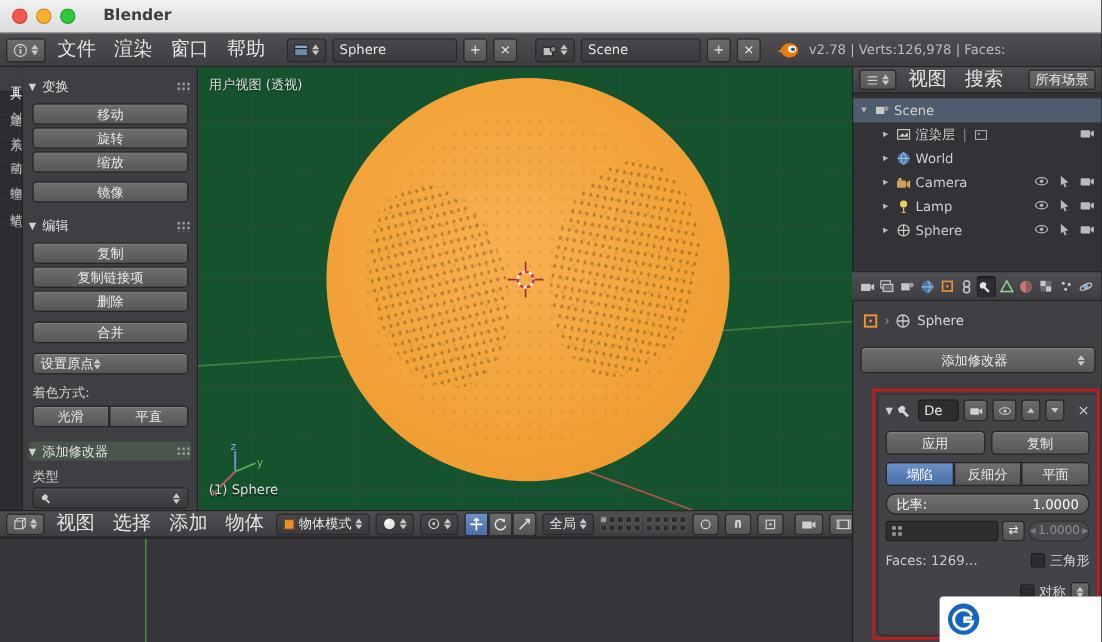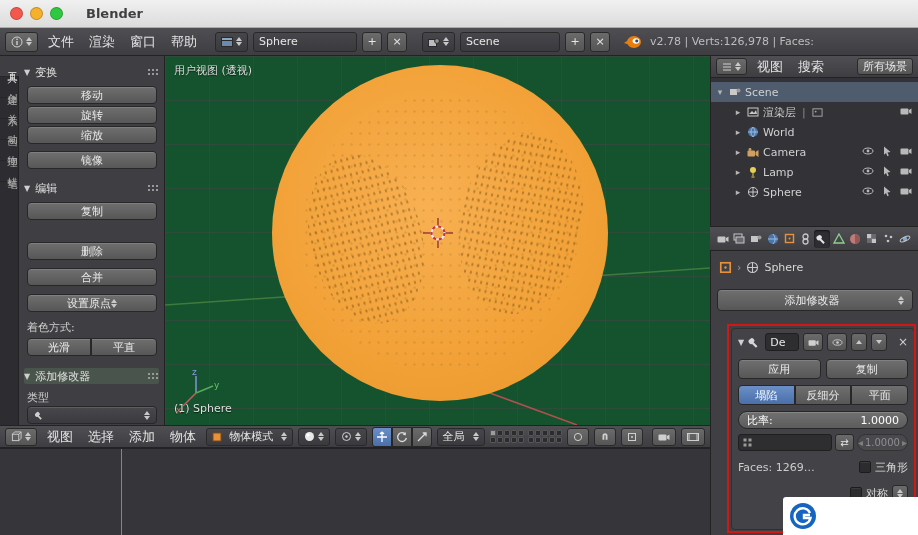--- a/index.html
+++ b/index.html
@@ -6,21 +6,21 @@
 body{background:#111;font-family:"DejaVu Sans","Liberation Sans",sans-serif}
 #app{position:relative;width:918px;height:535px;background:#3a3a3e;overflow:hidden;font-size:11px;color:#d8d8d8}
 .abs{position:absolute}
 
 .titlebar{display:flex;align-items:center;padding:0 10px;background:linear-gradient(#f0f0f0,#dcdcdc);border-bottom:1px solid #ababab}
 .light{width:13px;height:13px;border-radius:50%;margin-right:7px;border:1px solid rgba(0,0,0,.2)}
 .lr{background:#f4584c}.ly{background:#f6b02c}.lg{background:#2fc93f}
 .wtitle{margin-left:16px;font-size:13px;font-weight:bold;color:#3f3f3f}
 
 .hdr{display:flex;align-items:center;gap:5px;padding:0 5px;background:linear-gradient(#4f4f53,#3e3e42);border-bottom:1px solid #232323}
-.mi{font-size:13px;color:#e3e3e3;padding:0 5px;white-space:nowrap}
+.mi{font-size:16px;color:#e3e3e3;padding:0 5px;white-space:nowrap}
 .ib{height:20px;border-radius:3px;border:1px solid #292929;background:linear-gradient(#6b6b6b,#555);display:inline-flex;align-items:center;justify-content:center;gap:3px;padding:0 5px;color:#e6e6e6;font-size:11px;white-space:nowrap}
 .ibd{background:linear-gradient(#47474b,#3a3a3e)}
 .tri-u{width:0;height:0;border-left:3px solid transparent;border-right:3px solid transparent;border-bottom:4px solid #c8c8c8}
 .tri-d{width:0;height:0;border-left:3px solid transparent;border-right:3px solid transparent;border-top:4px solid #c8c8c8}
 .ud{display:inline-flex;flex-direction:column;gap:1px}
 .btn{border:1px solid #272727;border-radius:4px;background:linear-gradient(#6f6f6f,#575757);color:#ebebeb;display:flex;align-items:center;justify-content:center;font-size:11px;box-shadow:inset 0 1px 0 rgba(255,255,255,.12)}
 .stats{color:#bdbdbd;font-size:11px;margin-left:2px;white-space:nowrap;overflow:hidden}
 
 .tshelf{background:#3f3f43;border-right:1px solid #222}
 .ttabs{position:absolute;left:0;top:0;width:19px;height:100%;background:#2d2d31;border-right:1px solid #222}
@@ -162,23 +162,24 @@
     <div class="btn tsbtn" style="top:50px">旋转</div>
     <div class="btn tsbtn" style="top:70px">缩放</div>
     <div class="btn tsbtn" style="top:95px">镜像</div>
 
     <div class="phdr" style="top:124px">
       <span class="car">▼</span>
       <span>编辑</span>
       <span class="gripdots"></span>
     </div>
     <div class="btn tsbtn" style="top:146px">复制</div>
+    <div class="btn tsbtn" style="top:166px">复制链接项</div>
     <div class="btn tsbtn" style="top:186px">删除</div>
     <div class="btn tsbtn" style="top:212px">合并</div>
-    <div class="btn tsbtn" style="top:238px;justify-content:center;padding:0 6px">
+    <div class="btn tsbtn" style="top:238px;justify-content:flex-start;padding:0 6px">
       <span>设置原点</span>
       <span class="ud">
           <span class="tri-u"></span>
           <span class="tri-d"></span>
         </span>
     </div>
     <div class="tslabel" style="top:264px">着色方式:</div>
     <div class="btn tsbtn" style="top:282px;width:64px;border-radius:4px 0 0 4px">光滑</div>
     <div class="btn tsbtn" style="top:282px;left:91px;width:66px;border-radius:0 4px 4px 0">平直</div>
 

